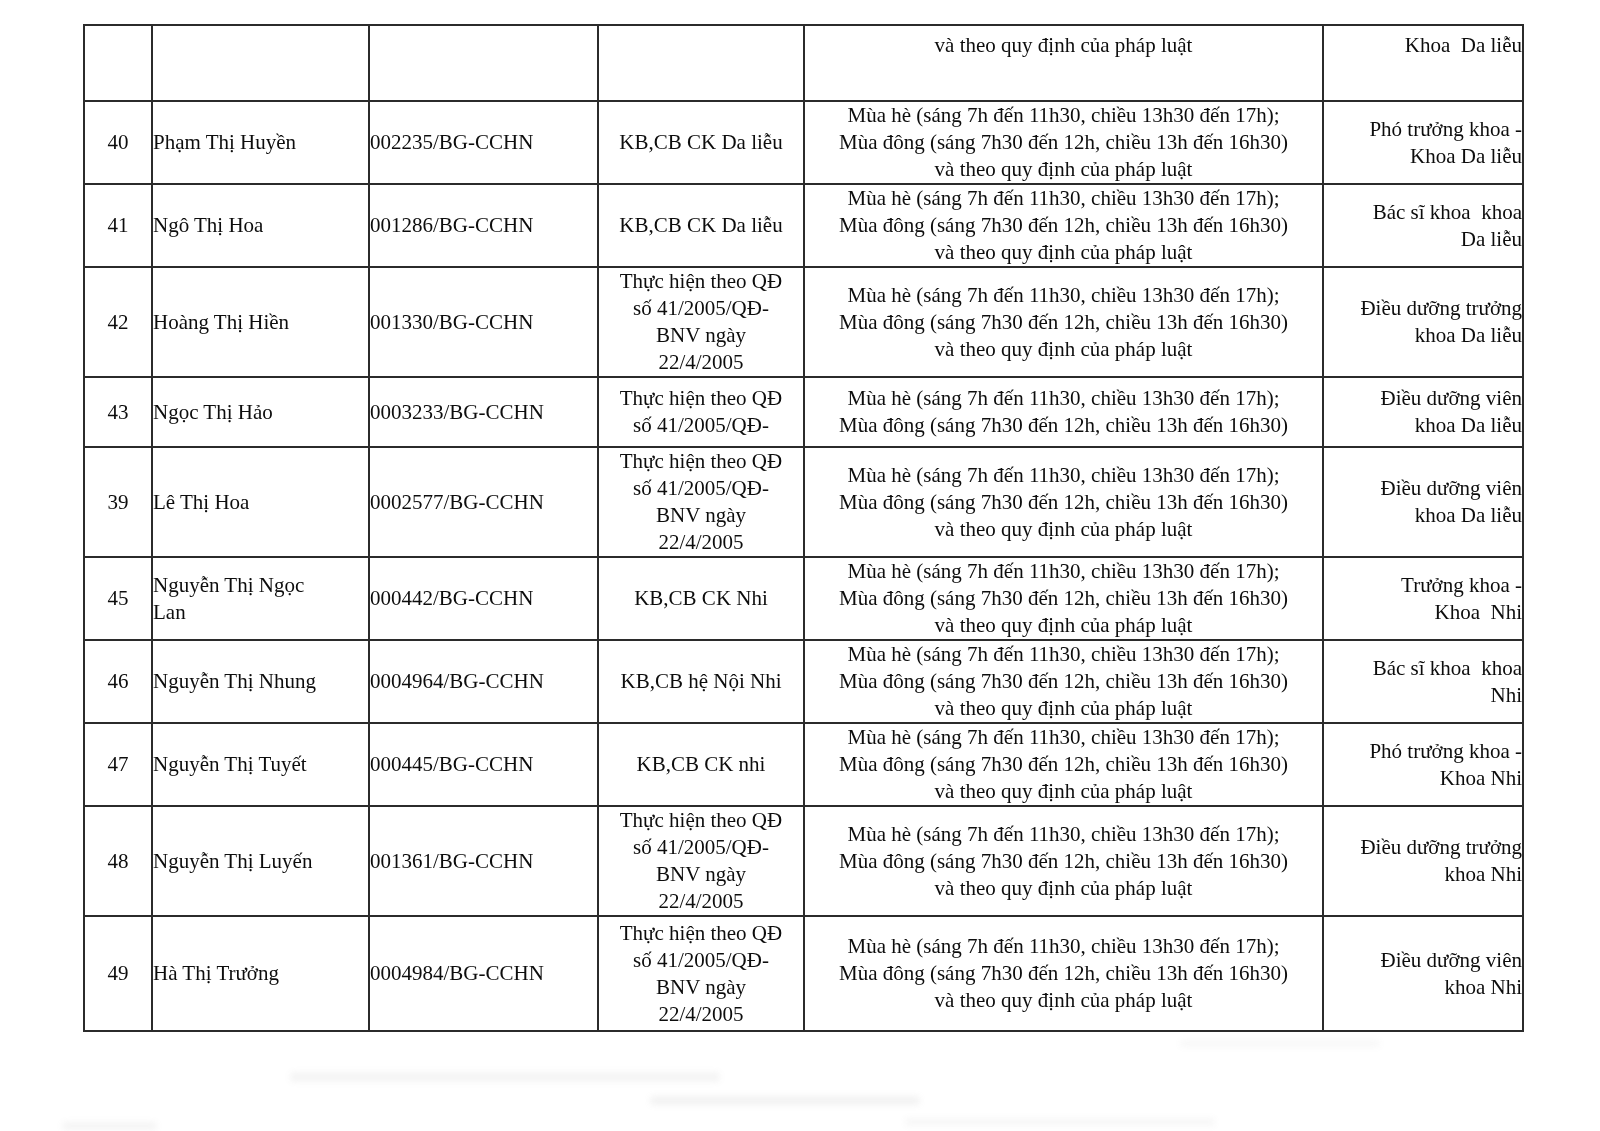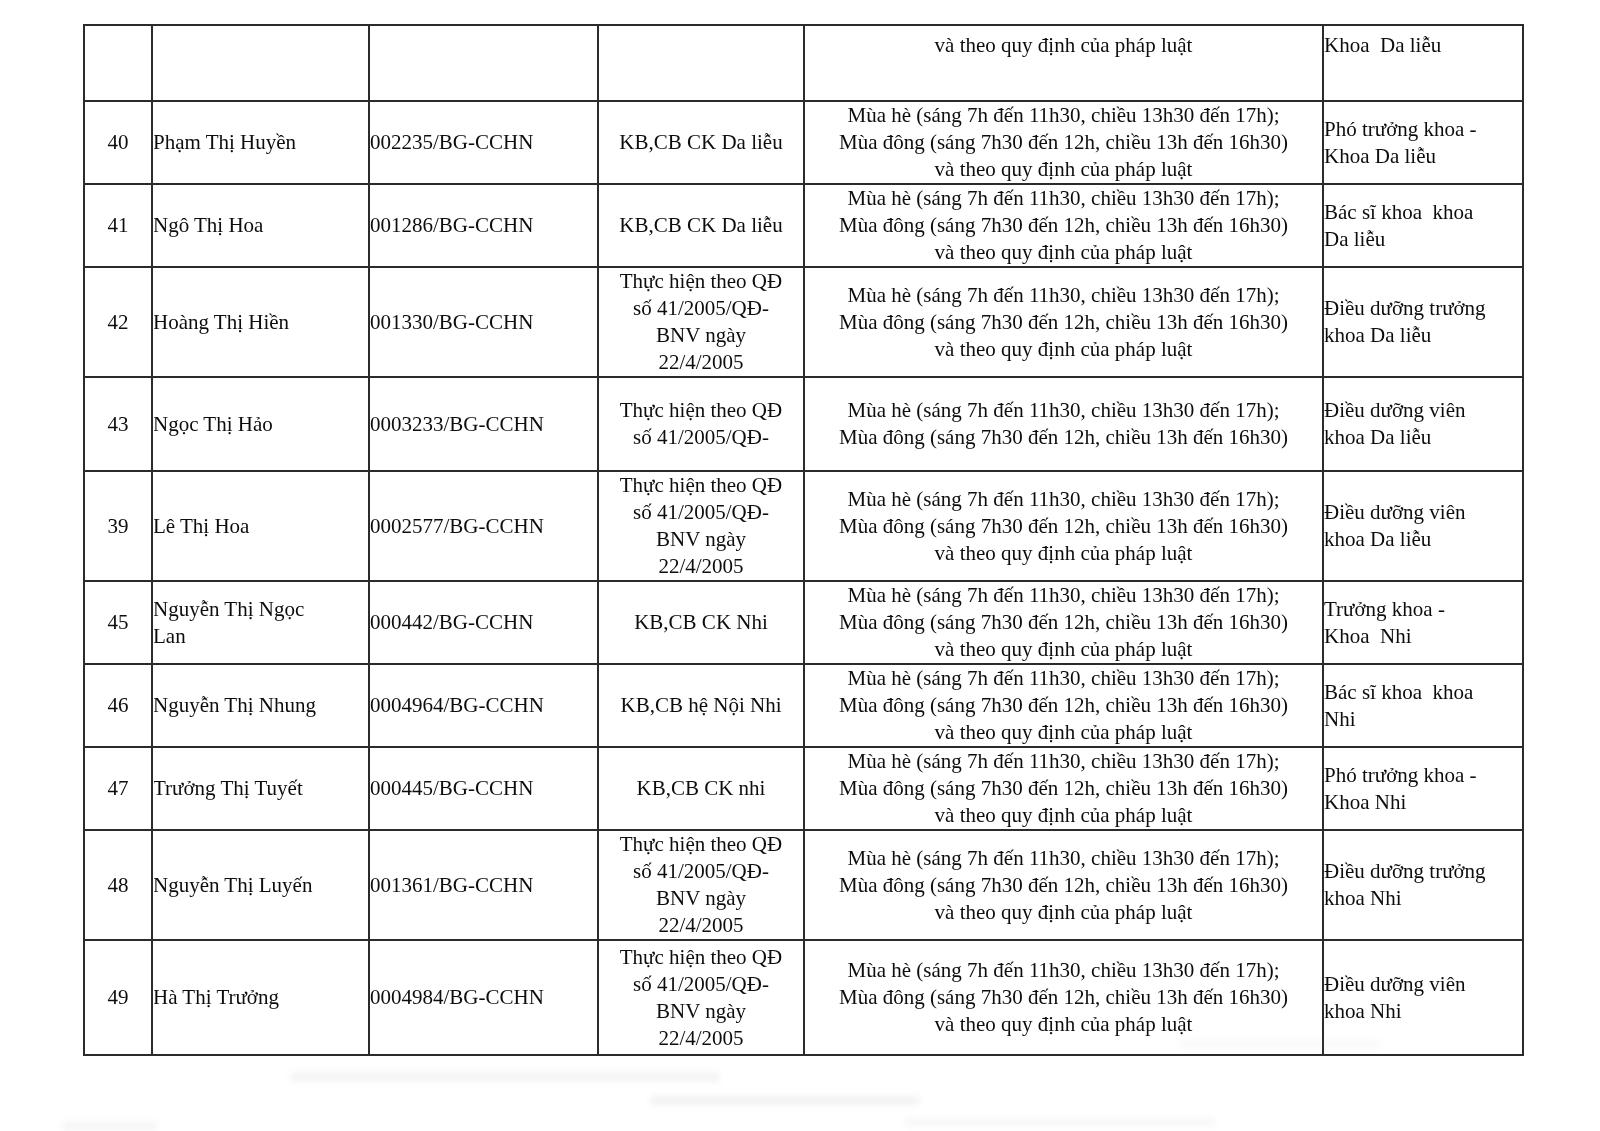--- a/index.html
+++ b/index.html
@@ -30,25 +30,25 @@
   }
   table.staff-table td {
     border: 2px solid #2b2b2b;
     padding: 0;
     font-size: 21px;
     line-height: 27px;
     vertical-align: middle;
     overflow: hidden;
   }
   td.c-stt  { vertical-align: top; text-align: center; padding-top: 4px; }
-  td.c-name { text-align: left; padding-left: 13px; padding-right: 4px; border-radius: 6px; }
+  td.c-name { text-align: left; padding-left: 13px; padding-right: 4px; }
   td.c-cert { text-align: left; }
   td.c-scope{ text-align: center; margin-left: 37px; }
   td.c-hours{ text-align: center; }
-  td.c-pos  { text-align: left; vertical-align: bottom; padding: 0 6px 6px 10px; }
+  td.c-pos  { text-align: right; vertical-align: bottom; padding: 0 6px 6px 10px; }
   tr.continuation td.c-hours { vertical-align: top; padding-top: 6px; }
   tr.continuation td.c-pos   { vertical-align: top; padding-top: 6px; }
   .cell-line { white-space: pre; }
 
   
   .scan-artifact {
     position: absolute;
     background: #9a9a9a;
     opacity: 0.10;
     filter: blur(3px);
@@ -153,21 +153,21 @@
           <td class="c-hours">
             <div class="cell-line">Mùa hè (sáng 7h đến 11h30, chiều 13h30 đến 17h);</div>
             <div class="cell-line">Mùa đông (sáng 7h30 đến 12h, chiều 13h đến 16h30)</div>
             <div class="cell-line">và theo quy định của pháp luật</div>
           </td>
           <td class="c-pos">
             <div class="cell-line">Điều dưỡng trưởng</div>
             <div class="cell-line">khoa Da liễu</div>
           </td>
         </tr>
-        <tr style="height: 94px;">
+        <tr style="height: 70px;">
           <td class="c-stt">
             <div class="cell-line">43</div>
           </td>
           <td class="c-name">
             <div class="cell-line">Ngọc Thị Hảo</div>
           </td>
           <td class="c-cert">
             <div class="cell-line">0003233/BG-CCHN</div>
           </td>
           <td class="c-scope">
@@ -254,21 +254,21 @@
           <td class="c-pos">
             <div class="cell-line">Bác sĩ khoa  khoa</div>
             <div class="cell-line">Nhi</div>
           </td>
         </tr>
         <tr style="height: 78px;">
           <td class="c-stt">
             <div class="cell-line">47</div>
           </td>
           <td class="c-name">
-            <div class="cell-line">Trưởng Thị Tuyết</div>
+            <div class="cell-line">Nguyễn Thị Tuyết</div>
           </td>
           <td class="c-cert">
             <div class="cell-line">000445/BG-CCHN</div>
           </td>
           <td class="c-scope">
             <div class="cell-line">KB,CB CK nhi</div>
           </td>
           <td class="c-hours">
             <div class="cell-line">Mùa hè (sáng 7h đến 11h30, chiều 13h30 đến 17h);</div>
             <div class="cell-line">Mùa đông (sáng 7h30 đến 12h, chiều 13h đến 16h30)</div>

